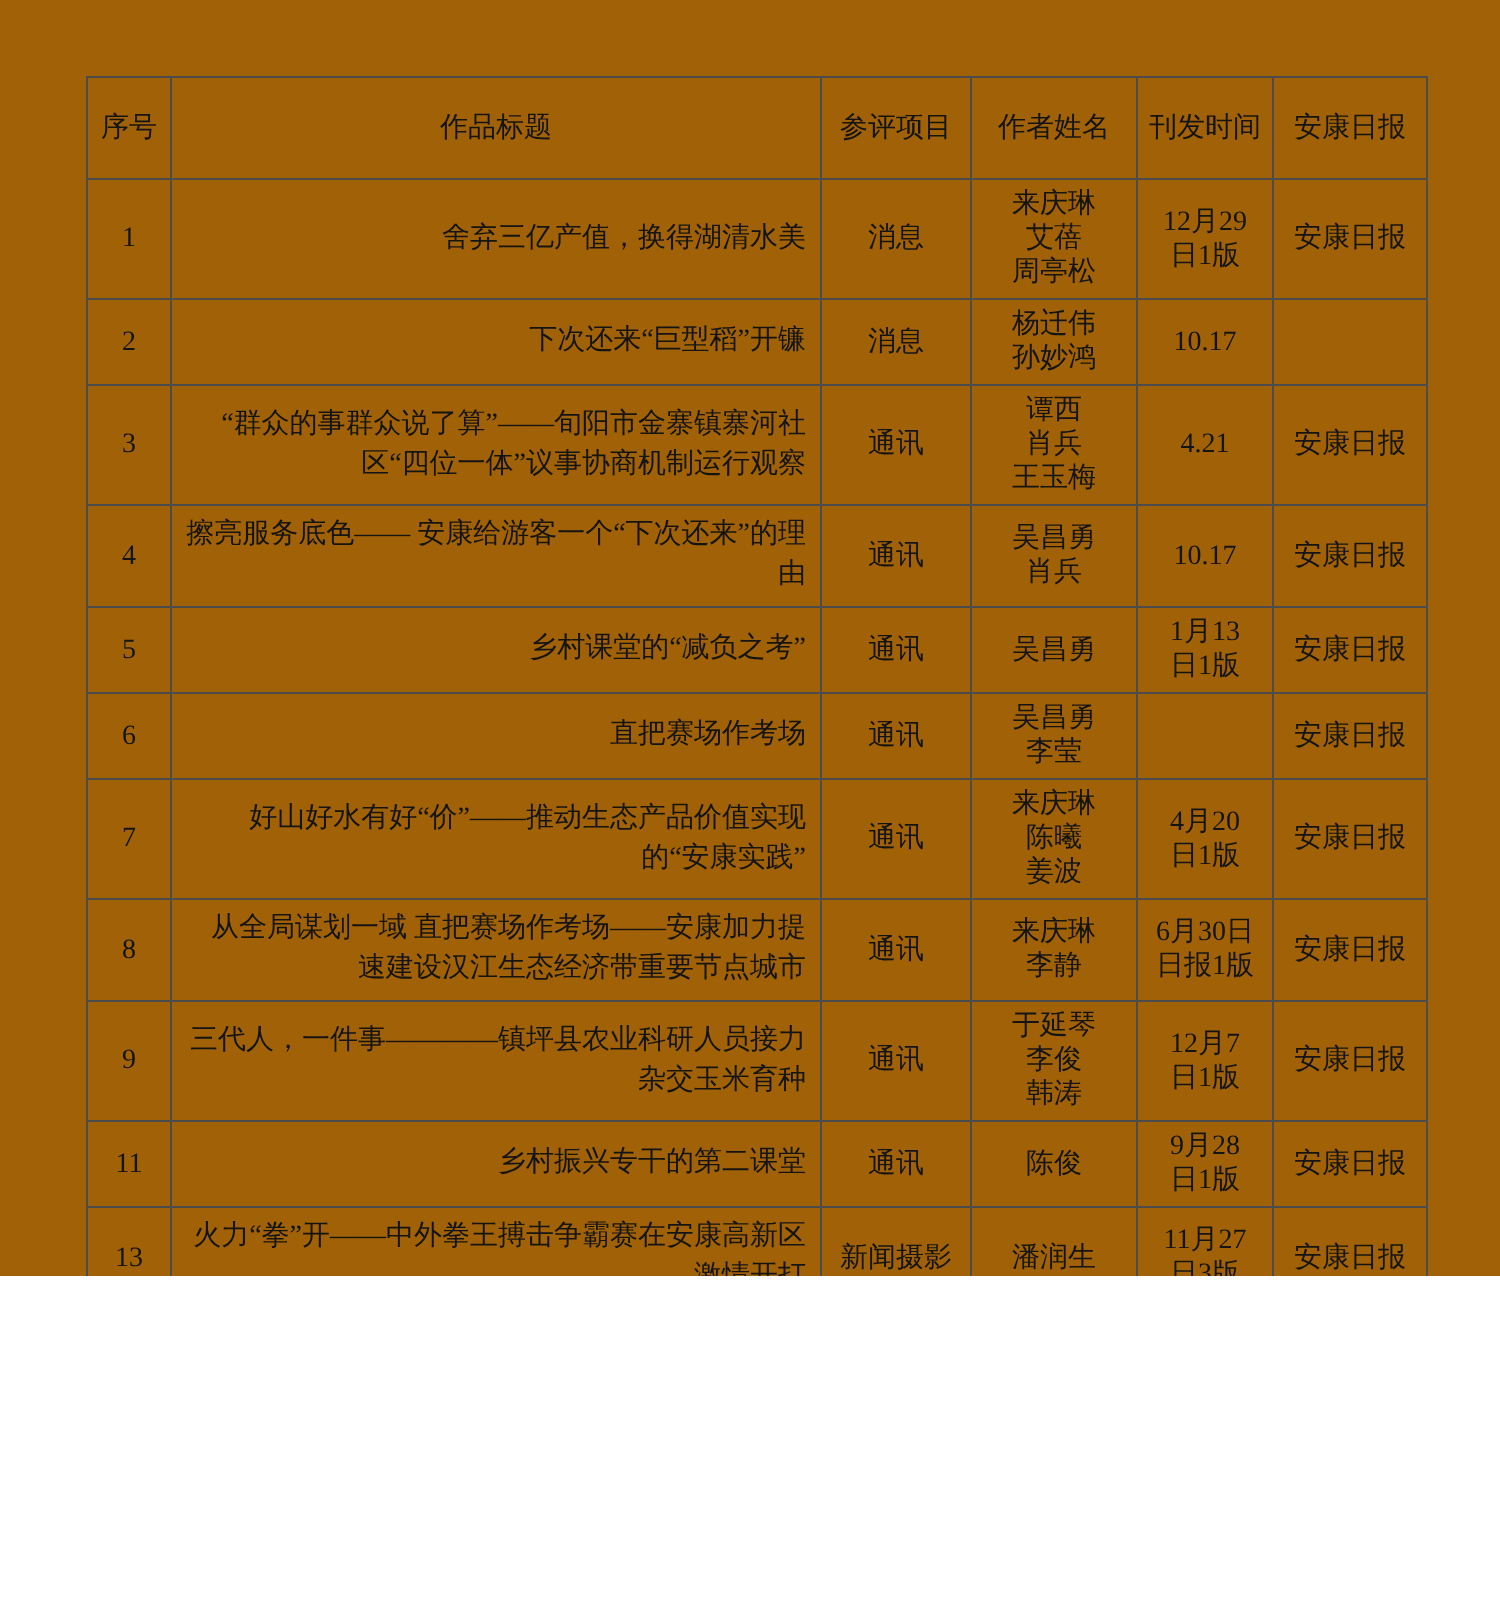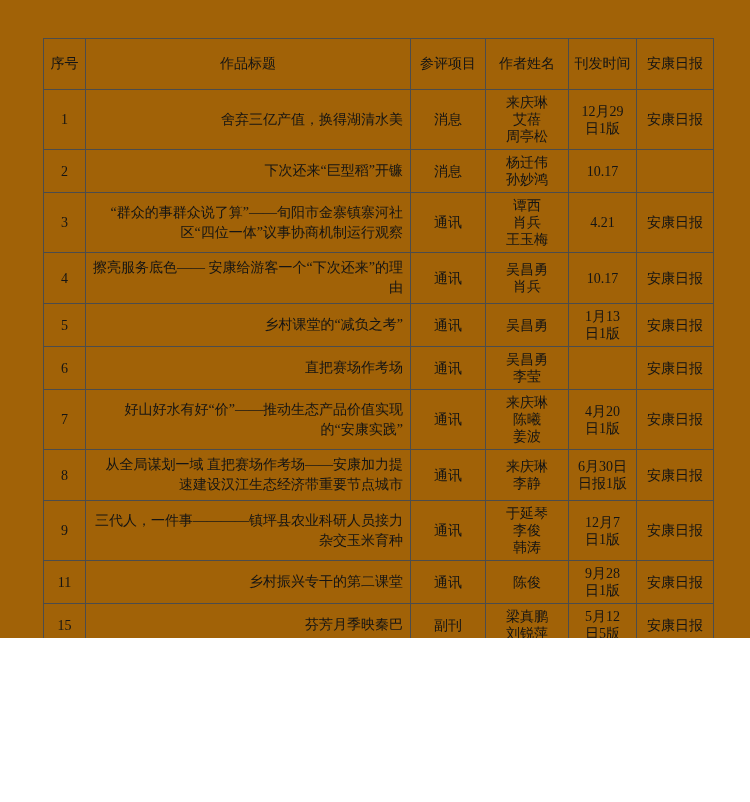--- a/index.html
+++ b/index.html
@@ -184,20 +184,29 @@
     <td class="c-no">11</td>
     <td class="c-title">乡村振兴专干的第二课堂</td>
     <td class="c-cat">通讯</td>
     <td class="c-authors">陈俊</td>
     <td class="c-date">9月28
 日1版</td>
     <td class="c-unit">安康日报</td>
   </tr>
 
 
+  <tr>
+    <td class="c-no">13</td>
+    <td class="c-title">火力“拳”开——中外拳王搏击争霸赛在安康高新区激情开打</td>
+    <td class="c-cat">新闻摄影</td>
+    <td class="c-authors">潘润生</td>
+    <td class="c-date">11月27
+日3版</td>
+    <td class="c-unit">安康日报</td>
+  </tr>
 
 
   <tr>
     <td class="c-no">15</td>
     <td class="c-title">芬芳月季映秦巴</td>
     <td class="c-cat">副刊</td>
     <td class="c-authors">梁真鹏
 刘锐萍</td>
     <td class="c-date">5月12
 日5版</td>

